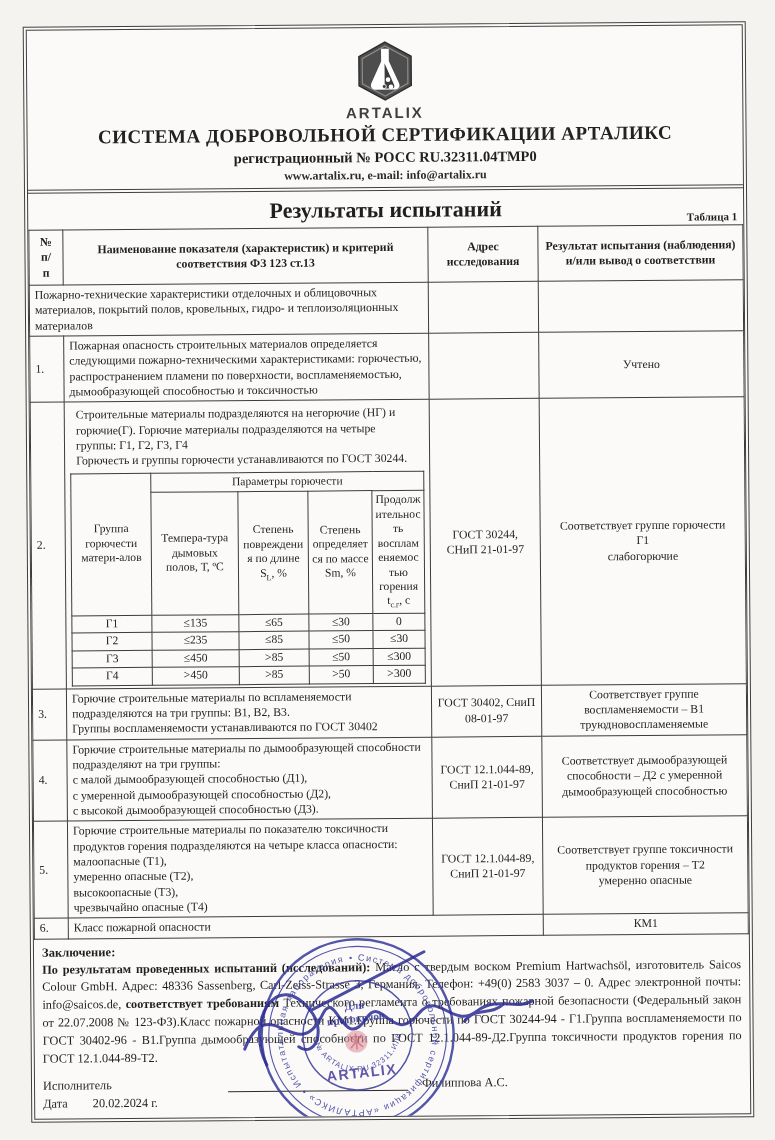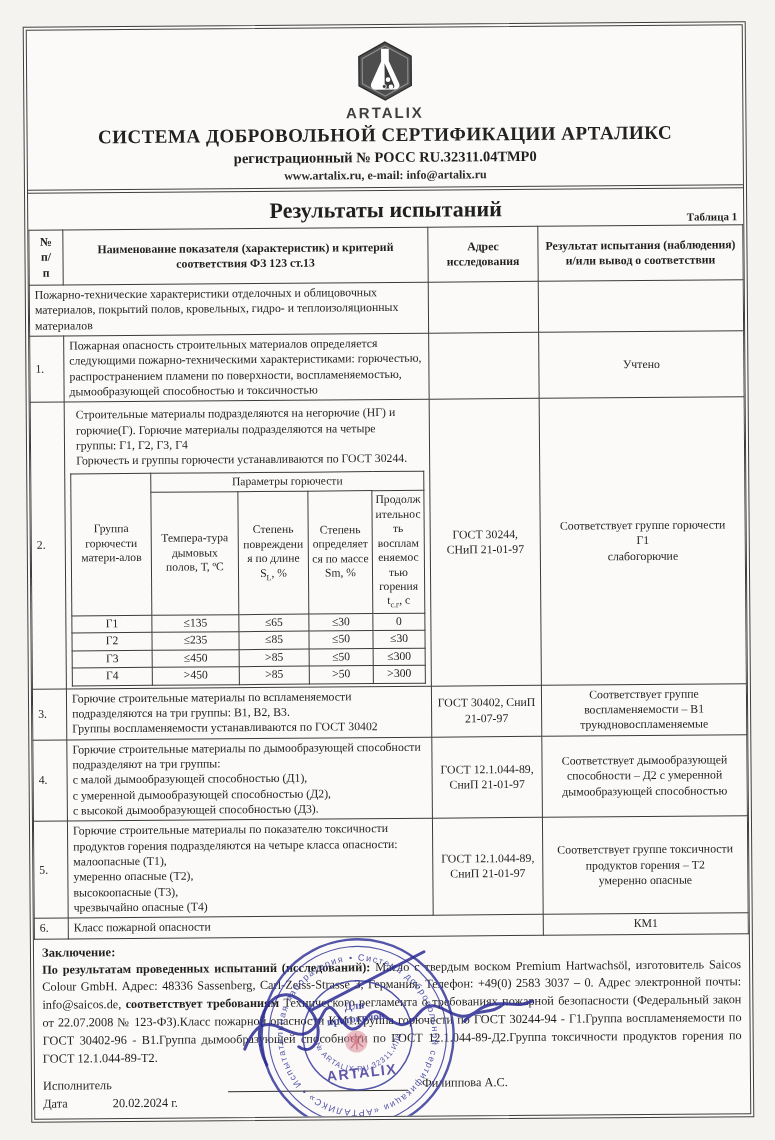--- a/index.html
+++ b/index.html
@@ -60,21 +60,21 @@
   .conclusion{padding:6px 8px 0 8px;}
   .concl-head{font-weight:bold; font-size:12.6px;}
   .concl-text{font-size:12.3px; line-height:1.45; text-align:justify; margin-top:1px;}
   .b{font-weight:bold;}
   
   .footer{padding:10px 8px 0 8px; font-size:12.3px; position:relative;}
   .exec-row{display:flex; align-items:flex-end;}
   .exec-label{width:185px;}
   .sig-line{width:180px; border-bottom:1.5px solid #2b2b2b; height:14px; margin-right:14px;}
   .date-row{margin-top:3px;}
-  .date-val{margin-left:42px;}
+  .date-val{margin-left:22px;}
   .foot-sep{border-top:1.5px solid #2b2b2b; margin-top:9px;}
   .org-row{font-weight:bold; margin-top:7px;}
   
   .stamp{position:absolute; left:222px; top:906px; width:202px; height:202px; opacity:.88;}
   .signature{position:absolute; left:180px; top:898px; width:390px; height:170px; pointer-events:none;}
 </style>
 </head>
 <body>
 
 <div class="page">
@@ -188,21 +188,21 @@
         </td>
         <td class="center-c">ГОСТ 30244, СНиП 21-01-97</td>
         <td class="center-c preline">Соответствует группе горючести
 Г1
 слабогорючие</td>
       </tr>
       <tr>
         <td class="num-c">3.</td>
         <td class="name-c preline">Горючие строительные материалы по вспламеняемости подразделяются на три группы: В1, В2, В3.
 Группы воспламеняемости устанавливаются по ГОСТ 30402</td>
-        <td class="center-c">ГОСТ 30402, СниП 21-07-97</td>
+        <td class="center-c">ГОСТ 30402, СниП 08-01-97</td>
         <td class="center-c preline">Соответствует группе
 воспламеняемости – В1
 труюдновоспламеняемые</td>
       </tr>
       <tr>
         <td class="num-c">4.</td>
         <td class="name-c preline">Горючие строительные материалы по дымообразующей способности подразделяют на три группы:
 с малой дымообразующей способностью (Д1),
 с умеренной дымообразующей способностью (Д2),
 с высокой дымообразующей способностью (Д3).</td>

